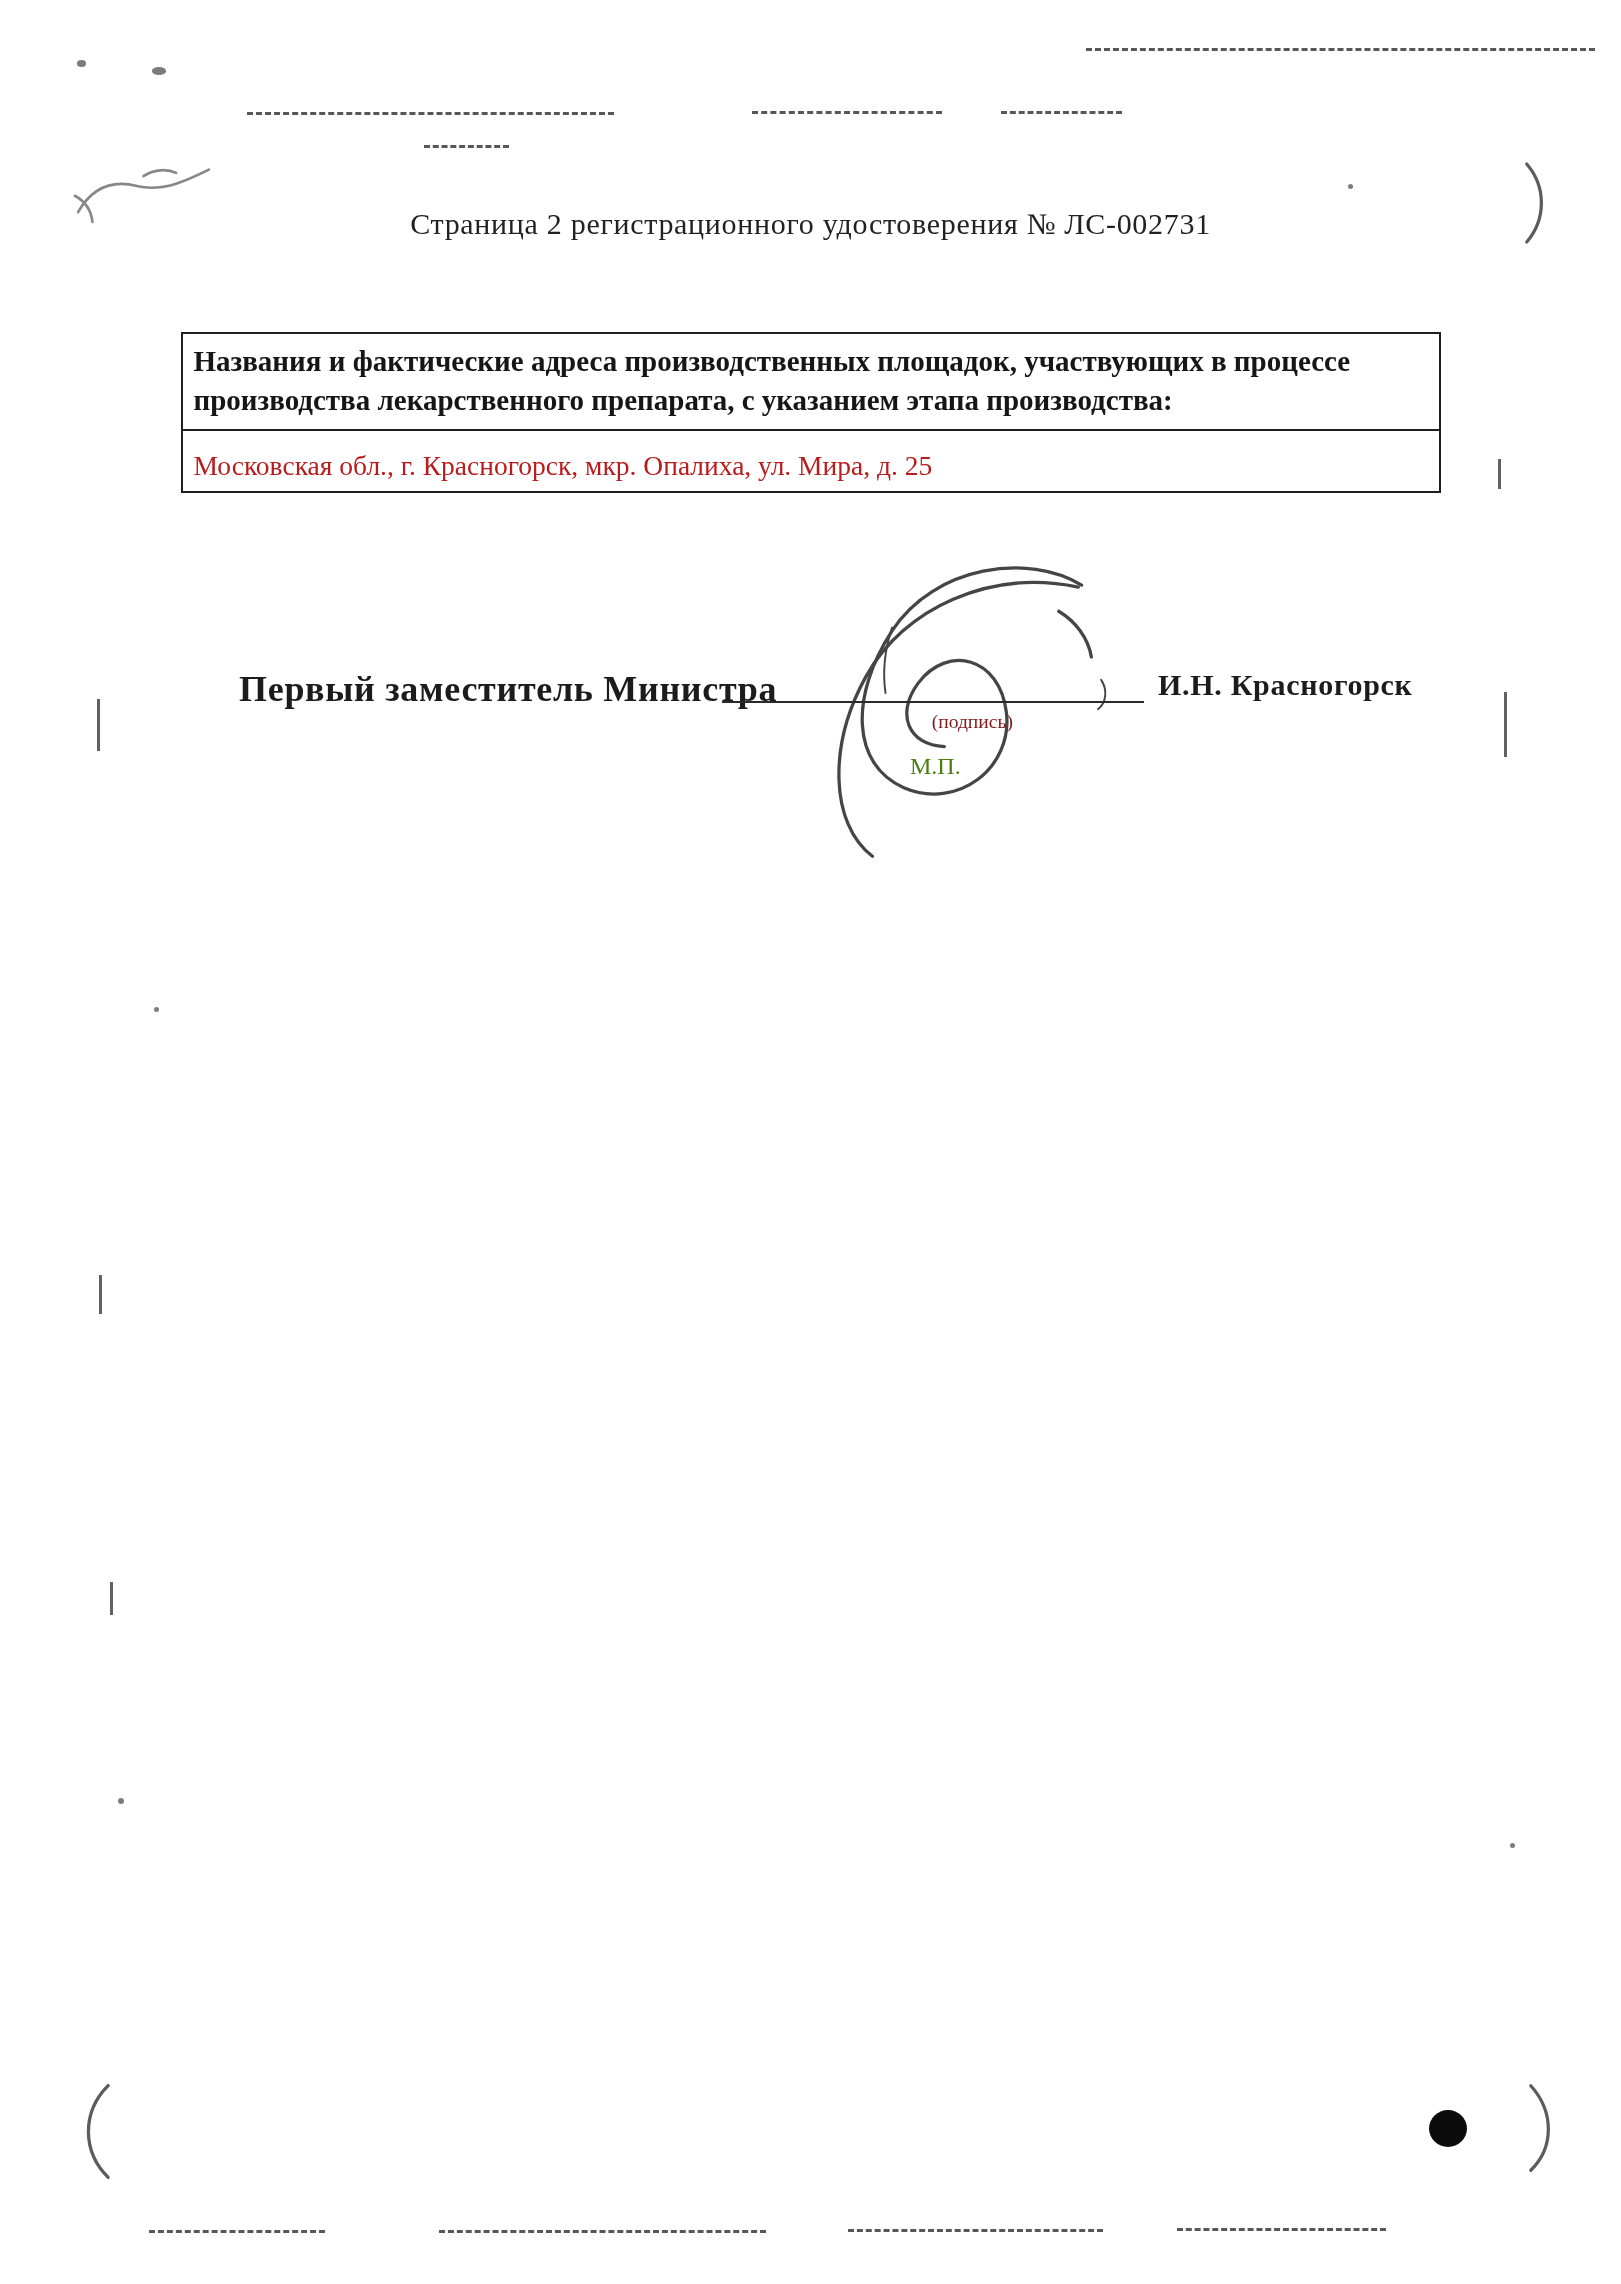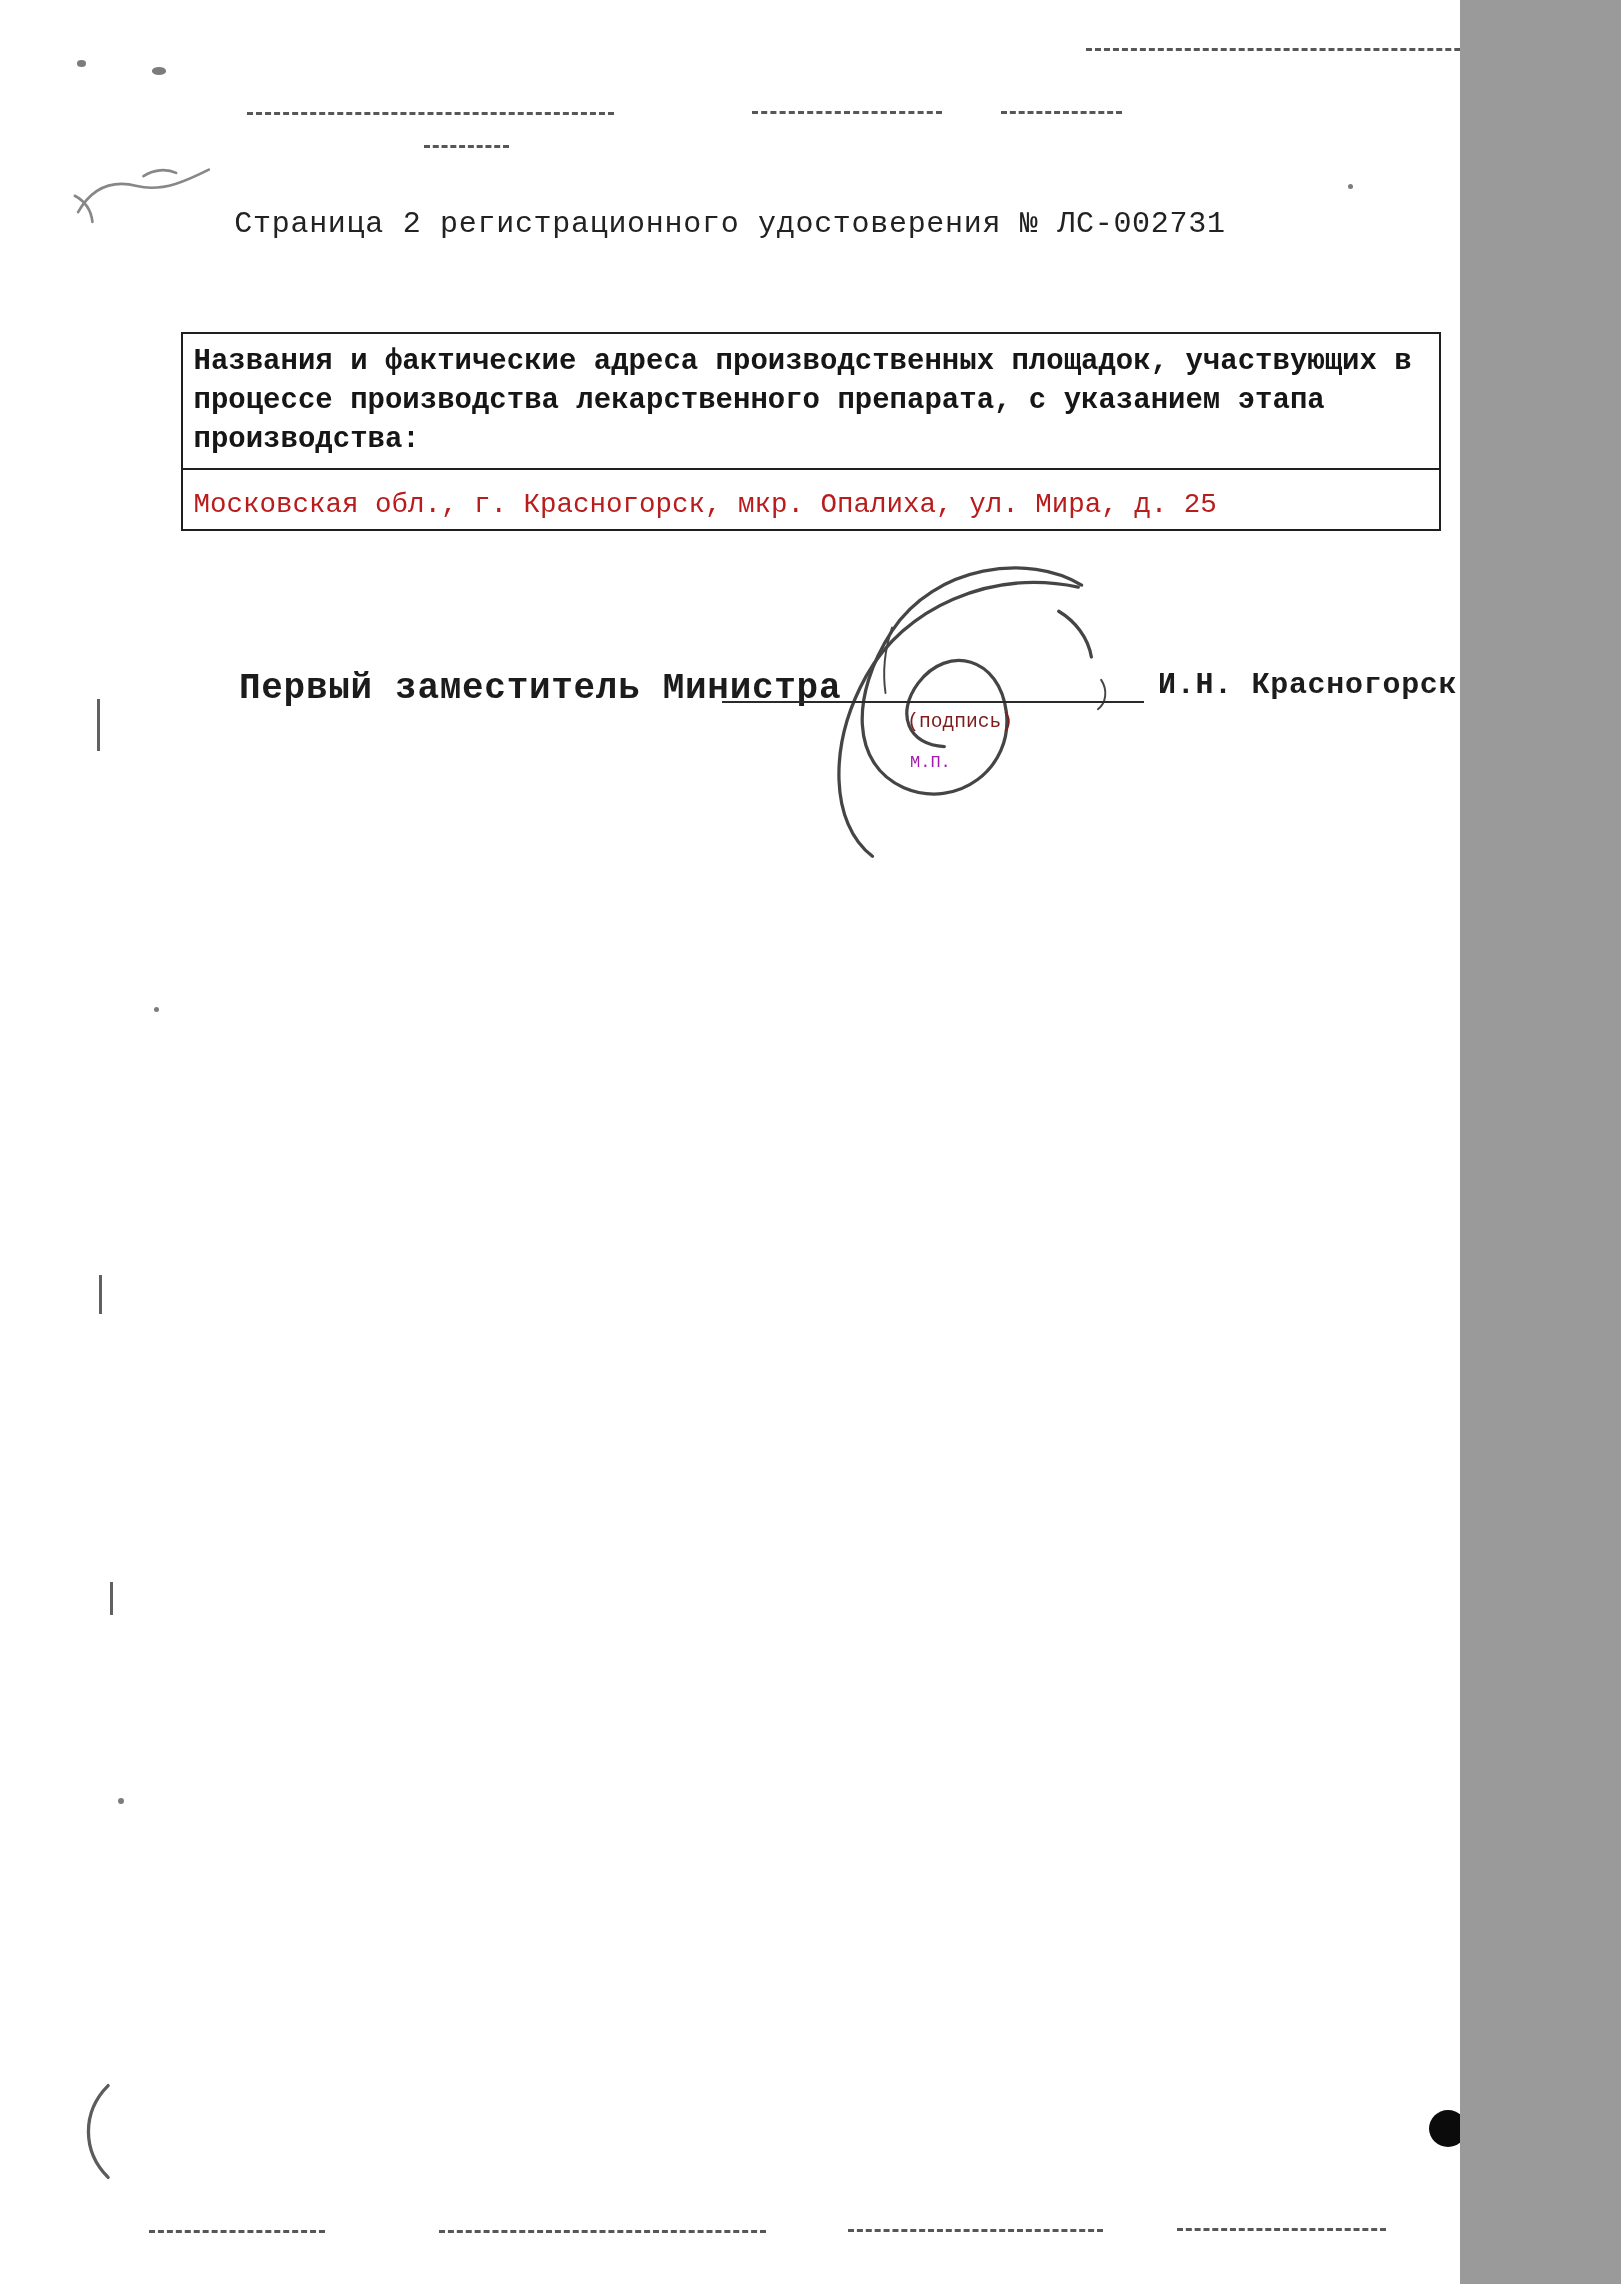--- a/index.html
+++ b/index.html
@@ -2,24 +2,24 @@
 <html style="font-size:10.5px"><head>
 <meta charset="utf-8">
 <style>
   html, body {
     margin: 0;
     padding: 0;
     background: #9a9a9a;
   }
   .page {
     position: relative;
-    width: 1460px;
+    width: 1621px;
     height: 2284px;
     background: #ffffff;
-    font-family: Liberation Mono, monospace;
+    font-family: Liberation Serif, serif;
     color: #1c1c1c;
     overflow: hidden;
   }
 
   
   .doc-header {
     position: absolute;
     top: 207px;
     left: 0;
     width: 100%;
@@ -96,22 +96,22 @@
     top: 711px;
     width: 144px;
     text-align: right;
     font-size: 19.6px;
     color: #7f1d1d;
   }
   .sig-stamp {
     position: absolute;
     left: 910px;
     top: 753px;
-    font-size: 17px;
-    color: #a21caf;
+    font-size: 24px;
+    color: #4d7c0f;
   }
   .sig-name {
     position: absolute;
     left: 1158px;
     top: 668px;
     font-size: 30px;
     font-weight: bold;
     letter-spacing: 0.7px;
   }
   .sig-scribble {

